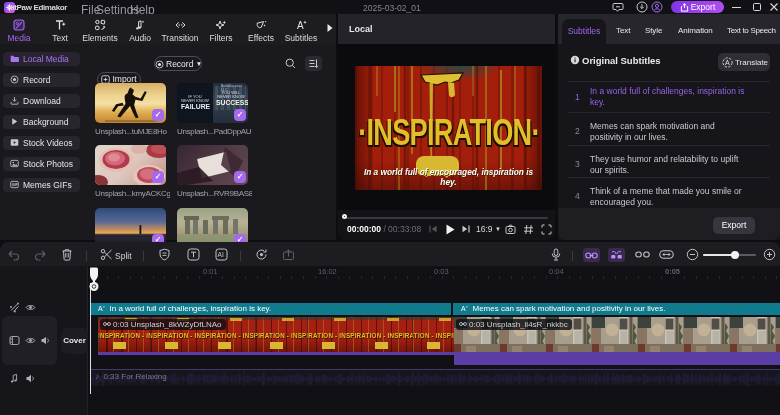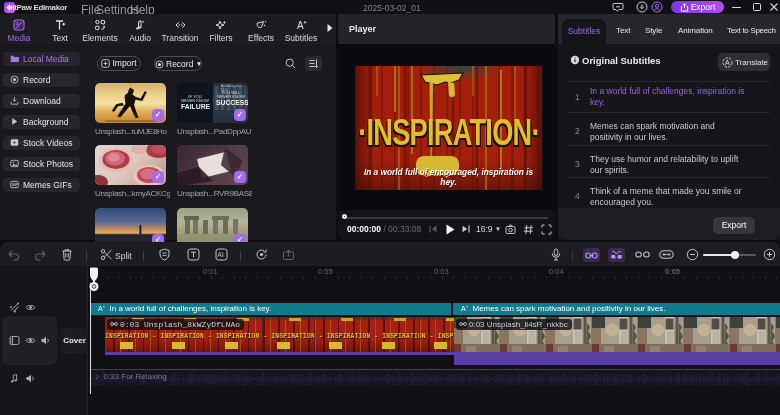--- a/index.html
+++ b/index.html
@@ -87,21 +87,21 @@
 .rt-label { position:absolute; top:1.5px; font-size:7.5px; color:#60606a; }
 .tick { position:absolute; top:10px; width:1px; height:3.5px; background:#26262d; }
 .tick2 { position:absolute; top:8px; width:1px; height:5.5px; background:#34343c; }
 #vclip-hl { left:2px; top:50.5px; width:55px; height:49px; background:#1f1f25; border-radius:6px; }
 .th-ico { position:absolute; width:10px; height:10px; color:#b0b0b8; }
 #cover { left:61px; top:62.5px; width:27px; height:26px; background:#1c1c22;
   border-radius:6px; color:#e8e8ec; font-size:8px; font-weight:bold; text-align:center;
   line-height:26px; }
 .sbar { position:absolute; top:37.5px; height:11.5px; background:#107b8c; color:#fff;
   font-size:8px; line-height:11.5px; white-space:nowrap; overflow:hidden; }
-#vclip1 { left:105px; top:51px; width:362.5px; height:38px; overflow:hidden;font-family:Liberation Mono, monospace; }
+#vclip1 { left:98px; top:51px; width:362.5px; height:38px; overflow:hidden; }
 #vclip2 { left:454px; top:51px; width:358px; height:48.5px; overflow:hidden; }
 .cliplabel { position:absolute; left:2px; top:2px; height:11px; background:rgba(16,16,20,0.82);
   border-radius:3px; color:#d0d0d6; font-size:8px; line-height:11px; padding:0 4px 0 3px;
   white-space:nowrap; }
 #aclip { left:90px; top:103px; width:690px; height:17.5px; background:#15151d;
   border-top:1px solid #453768; overflow:hidden; }
 #aclip .al { position:absolute; left:5px; top:2.5px; color:#7a7a84; font-size:8px; }
 #playhead-line { left:90px; top:17px; width:1px; height:111px; background:#e0e0e6; }
 </style>
 </head>
@@ -282,21 +282,21 @@
       </div>
     <div class="side-btn" style="top:133.5px;">
         <svg class="i si" viewBox="0 0 10 10">
           <rect x="0.8" y="1.5" width="8.4" height="7" rx="1.4" fill="none" stroke="currentColor" stroke-width="0.9"></rect>
           <text x="2" y="7" font-family="Liberation Sans" font-size="4" font-weight="bold" fill="currentColor">GIF</text>
         </svg>
         <span class="st">Memes GIFs</span>
       </div>
 
     <div id="mediapane" class="abs">
-      <div class="mbtn abs" style="left:11px; width:44px;"><svg class="i" width="9" height="9" viewBox="0 0 10 10" style="display:inline-block; vertical-align:-1.5px; margin-right:2px;">
+      <div class="mbtn abs" style="left:11px; width:44px;margin-top:16px;"><svg class="i" width="9" height="9" viewBox="0 0 10 10" style="display:inline-block; vertical-align:-1.5px; margin-right:2px;">
             <rect x="0.8" y="0.8" width="8.4" height="8.4" rx="2" fill="none" stroke="#eaeaee" stroke-width="0.9"></rect>
             <path d="M5 3 v4 M3 5 h4" stroke="#eaeaee" stroke-width="0.9"></path>
           </svg>Import</div>
       <div class="mbtn abs" style="left:68px; width:48px;"><svg class="i" width="9" height="9" viewBox="0 0 10 10" style="display:inline-block; vertical-align:-1.5px; margin-right:2px;">
             <circle cx="5" cy="5" r="3.9" fill="none" stroke="#eaeaee" stroke-width="0.9"></circle>
             <circle cx="5" cy="5" r="1.7" fill="#eaeaee"></circle>
           </svg>Record <span style="font-size:6.5px; vertical-align:1px;">▼</span></div>
       <div class="abs" style="left:198px; top:13px;">
           <svg class="i" width="13" height="13" viewBox="0 0 13 13">
             <circle cx="5.7" cy="5.7" r="3.6" fill="none" stroke="#c8c8ce" stroke-width="1"></circle>
@@ -382,21 +382,21 @@
         </div>
 
       <div class="tlabel" style="left:9px; top:82.5px;">Unsplash...tuMJE8Ho</div>
       <div class="tlabel" style="left:91px; top:82.5px;">Unsplash...PadDppAU</div>
       <div class="tlabel" style="left:9px; top:144.5px;">Unsplash...kmyACKCg</div>
       <div class="tlabel" style="left:91px; top:144.5px;">Unsplash...RVR9BAS8</div>
     </div>
   </div>
 
   <div id="player" class="abs">
-    <div id="player-hd" class="abs">Player</div>
+    <div id="player-hd" class="abs">Local</div>
     <div id="stage" class="abs">
       <div id="video" class="abs">
         <div class="abs" style="left:0; top:0; width:187px; height:124px;
           background:
             radial-gradient(52px 17px at 105px 1px, rgba(38,74,70,0.95), rgba(38,74,70,0) 80%),
             linear-gradient(90deg, rgba(50,8,4,0.55), rgba(50,8,4,0) 10%, rgba(50,8,4,0) 90%, rgba(50,8,4,0.55)),
             linear-gradient(0deg, rgba(60,10,4,0.5), rgba(60,10,4,0) 25%),
             repeating-linear-gradient(90deg, rgba(112,22,8,0.6) 0 2.5px, rgba(0,0,0,0) 2.5px 13px),
             #a41f0b;"></div>
         <svg class="abs i" width="187" height="124" viewBox="0 0 187 124" style="left:0;top:0;">
@@ -679,21 +679,21 @@
         <div class="tick abs" style="left:695.6px;"></div>
         <div class="tick abs" style="left:707.1px;"></div>
         <div class="tick abs" style="left:718.7px;"></div>
         <div class="tick abs" style="left:730.2px;"></div>
         <div class="tick abs" style="left:741.8px;"></div>
         <div class="tick abs" style="left:753.3px;"></div>
         <div class="tick abs" style="left:764.9px;"></div>
         <div class="tick abs" style="left:776.4px;"></div>
       </div>
     <div class="rt-label" style="left:203px;">0:01</div>
-    <div class="rt-label" style="left:318px;">0:55</div>
+    <div class="rt-label" style="left:318px;">16:02</div>
     <div class="rt-label" style="left:434px;">0:03</div>
     <div class="rt-label" style="left:549px;">0:04</div>
     <div class="rt-label" style="left:665px;font-weight:bold;">0:05</div>
 
     <div id="thead" class="abs">
       <div class="th-ico" style="left:9px; top:36.5px;">
           <svg class="i" width="11" height="11" viewBox="0 0 11 11">
             <path d="M2 8.5 L8.5 2 M4.5 9.5 L9.5 4.5" stroke="#b0b0b8" stroke-width="1"></path>
             <circle cx="2" cy="5" r="0.9" fill="#b0b0b8"></circle>
             <circle cx="6" cy="9.5" r="0.9" fill="#b0b0b8"></circle>

